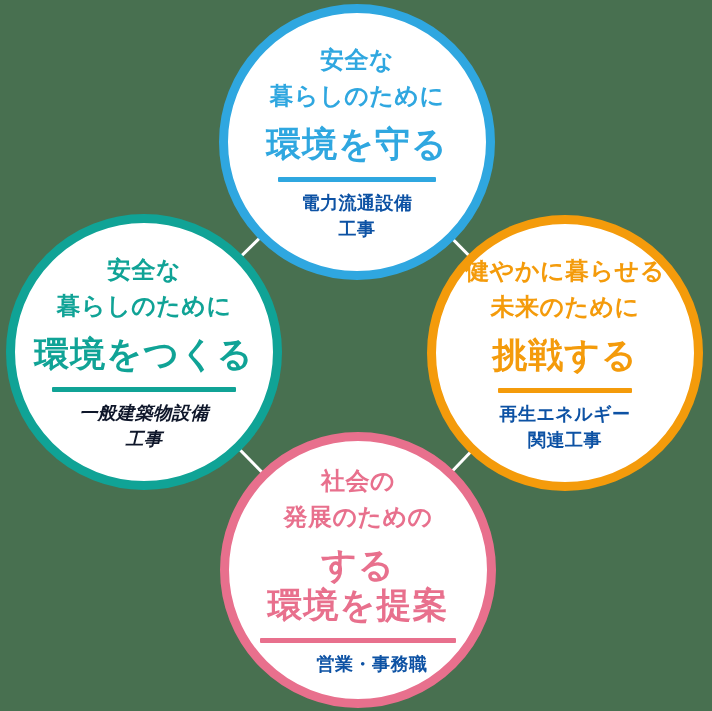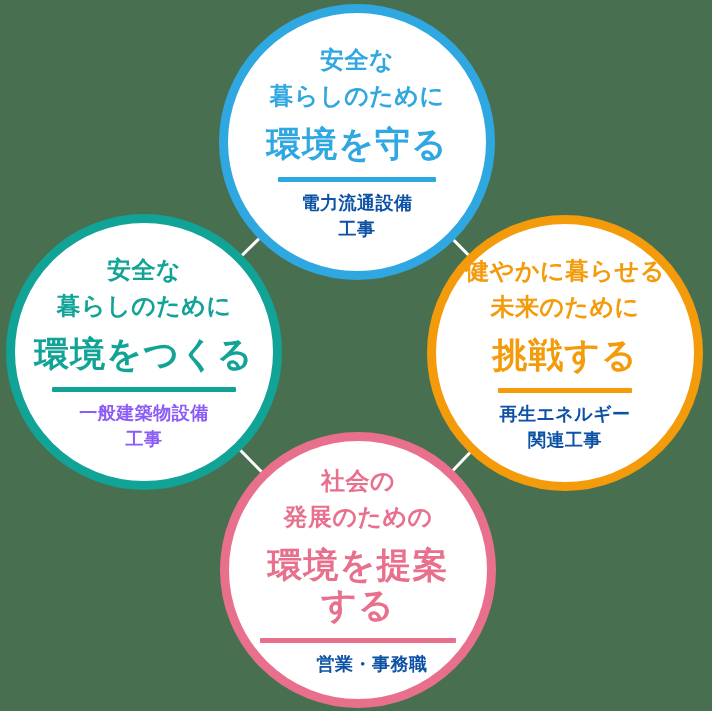--- a/index.html
+++ b/index.html
@@ -103,21 +103,21 @@
 
   <div class="circle circle-left" style="border-color: rgb(16, 163, 150);">
     <div class="heading" style="color: rgb(16, 163, 150);">
       <span>安全な</span>
       <span>暮らしのために</span>
     </div>
     <div class="title" style="color: rgb(16, 163, 150);">
       <span>環境をつくる</span>
     </div>
     <div class="divider" style="background-color: rgb(16, 163, 150);"></div>
-    <div class="job-label" style="color: #8b5cf6;">
+    <div class="job-label" style="color: #0f172a; font-style: italic;">
       <span>一般建築物設備</span>
       <span>工事</span>
     </div>
   </div>
 
   <div class="circle circle-right" style="border-color: rgb(244, 155, 11);">
     <div class="heading" style="color: rgb(244, 155, 11);">
       <span>健やかに暮らせる</span>
       <span>未来のために</span>
     </div>
@@ -130,22 +130,22 @@
       <span>関連工事</span>
     </div>
   </div>
 
   <div class="circle circle-bottom" style="border-color: rgb(232, 112, 141);">
     <div class="heading" style="color: rgb(232, 112, 141);">
       <span>社会の</span>
       <span>発展のための</span>
     </div>
     <div class="title" style="color: rgb(232, 112, 141);">
+      <span>する</span>
       <span>環境を提案</span>
-      <span>する</span>
     </div>
     <div class="divider" style="background-color: rgb(232, 112, 141);"></div>
     <div class="job-label" style="color: rgb(13, 82, 164); margin-left: 28px;">
       <span>営業・事務職</span>
     </div>
   </div>
 
 </div>
 
 </body></html>

